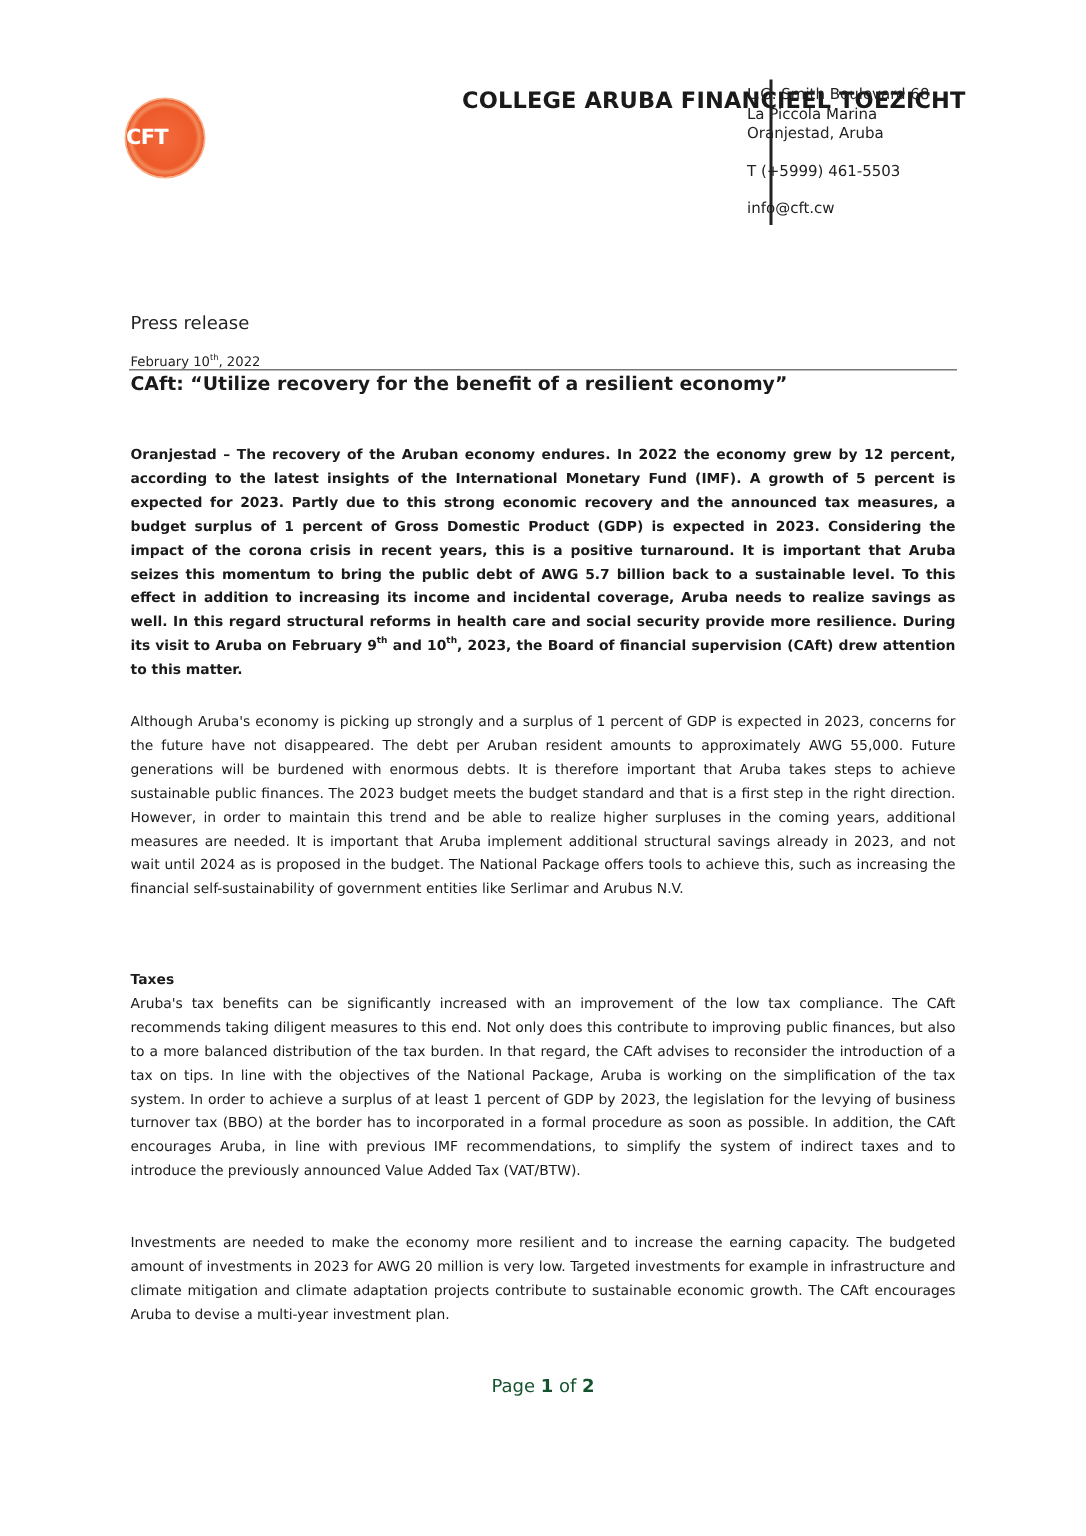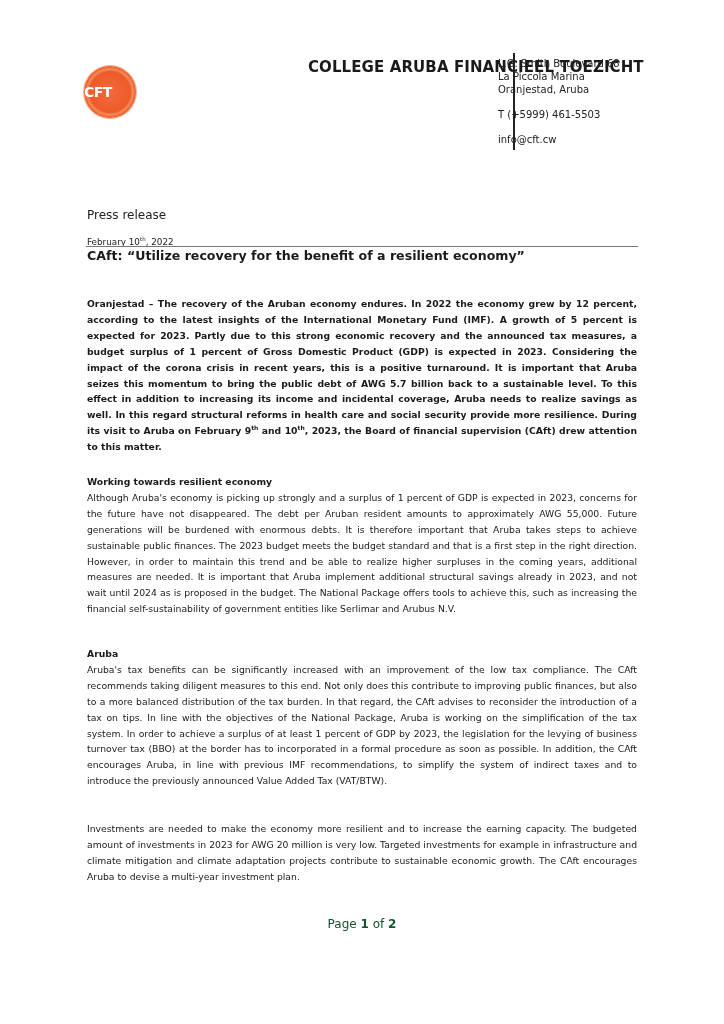--- a/index.html
+++ b/index.html
@@ -50,26 +50,25 @@
 
 <div class="pr-title">Press release</div>
 <div class="pr-date"><span>February 10</span><sup>th</sup><span>, 2022</span></div>
 <div class="hr"></div>
 
 <div class="headline">CAft: “Utilize recovery for the benefit of a resilient economy”</div>
 
 <div class="content lead"><span>Oranjestad – The recovery of the Aruban economy endures. In 2022 the economy grew by 12 percent, according to the latest insights of the International Monetary Fund (IMF). A growth of 5 percent is expected for 2023. Partly due to this strong economic recovery and the announced tax measures, a budget surplus of 1 percent of Gross Domestic Product (GDP) is expected in 2023. Considering the impact of the corona crisis in recent years, this is a positive turnaround. It is important that Aruba seizes this momentum to bring the public debt of AWG 5.7 billion back to a sustainable level. To this effect in addition to increasing its income and incidental coverage, Aruba needs to realize savings as well. In this regard structural reforms in health care and social security provide more resilience. During its visit to Aruba on February 9</span><span class="sup">th</span><span> and 10</span><span class="sup">th</span><span>, 2023, the Board of financial supervision (CAft) drew attention to this matter.</span></div>
 
 <div class="content s1">
-  <div class="sec-h">Working towards resilient economy</div>
   <div>Although Aruba's economy is picking up strongly and a surplus of 1 percent of GDP is expected in 2023, concerns for the future have not disappeared. The debt per Aruban resident amounts to approximately AWG 55,000. Future generations will be burdened with enormous debts. It is therefore important that Aruba takes steps to achieve sustainable public finances. The 2023 budget meets the budget standard and that is a first step in the right direction. However, in order to maintain this trend and be able to realize higher surpluses in the coming years, additional measures are needed. It is important that Aruba implement additional structural savings already in 2023, and not wait until 2024 as is proposed in the budget. The National Package offers tools to achieve this, such as increasing the financial self-sustainability of government entities like Serlimar and Arubus N.V.</div>
 </div>
 
 <div class="content s2">
-  <div class="sec-h">Aruba</div>
+  <div class="sec-h">Taxes</div>
   <div>Aruba's tax benefits can be significantly increased with an improvement of the low tax compliance. The CAft recommends taking diligent measures to this end. Not only does this contribute to improving public finances, but also to a more balanced distribution of the tax burden. In that regard, the CAft advises to reconsider the introduction of a tax on tips. In line with the objectives of the National Package, Aruba is working on the simplification of the tax system. In order to achieve a surplus of at least 1 percent of GDP by 2023, the legislation for the levying of business turnover tax (BBO) at the border has to incorporated in a formal procedure as soon as possible. In addition, the CAft encourages Aruba, in line with previous IMF recommendations, to simplify the system of indirect taxes and to introduce the previously announced Value Added Tax (VAT/BTW).</div>
 </div>
 
 <div class="content s3">
   <div>Investments are needed to make the economy more resilient and to increase the earning capacity. The budgeted amount of investments in 2023 for AWG 20 million is very low. Targeted investments for example in infrastructure and climate mitigation and climate adaptation projects contribute to sustainable economic growth. The CAft encourages Aruba to devise a multi-year investment plan.</div>
 </div>
 
 <div class="footer"><span>Page </span><b>1</b><span> of </span><b>2</b></div>
 
 </body></html>

